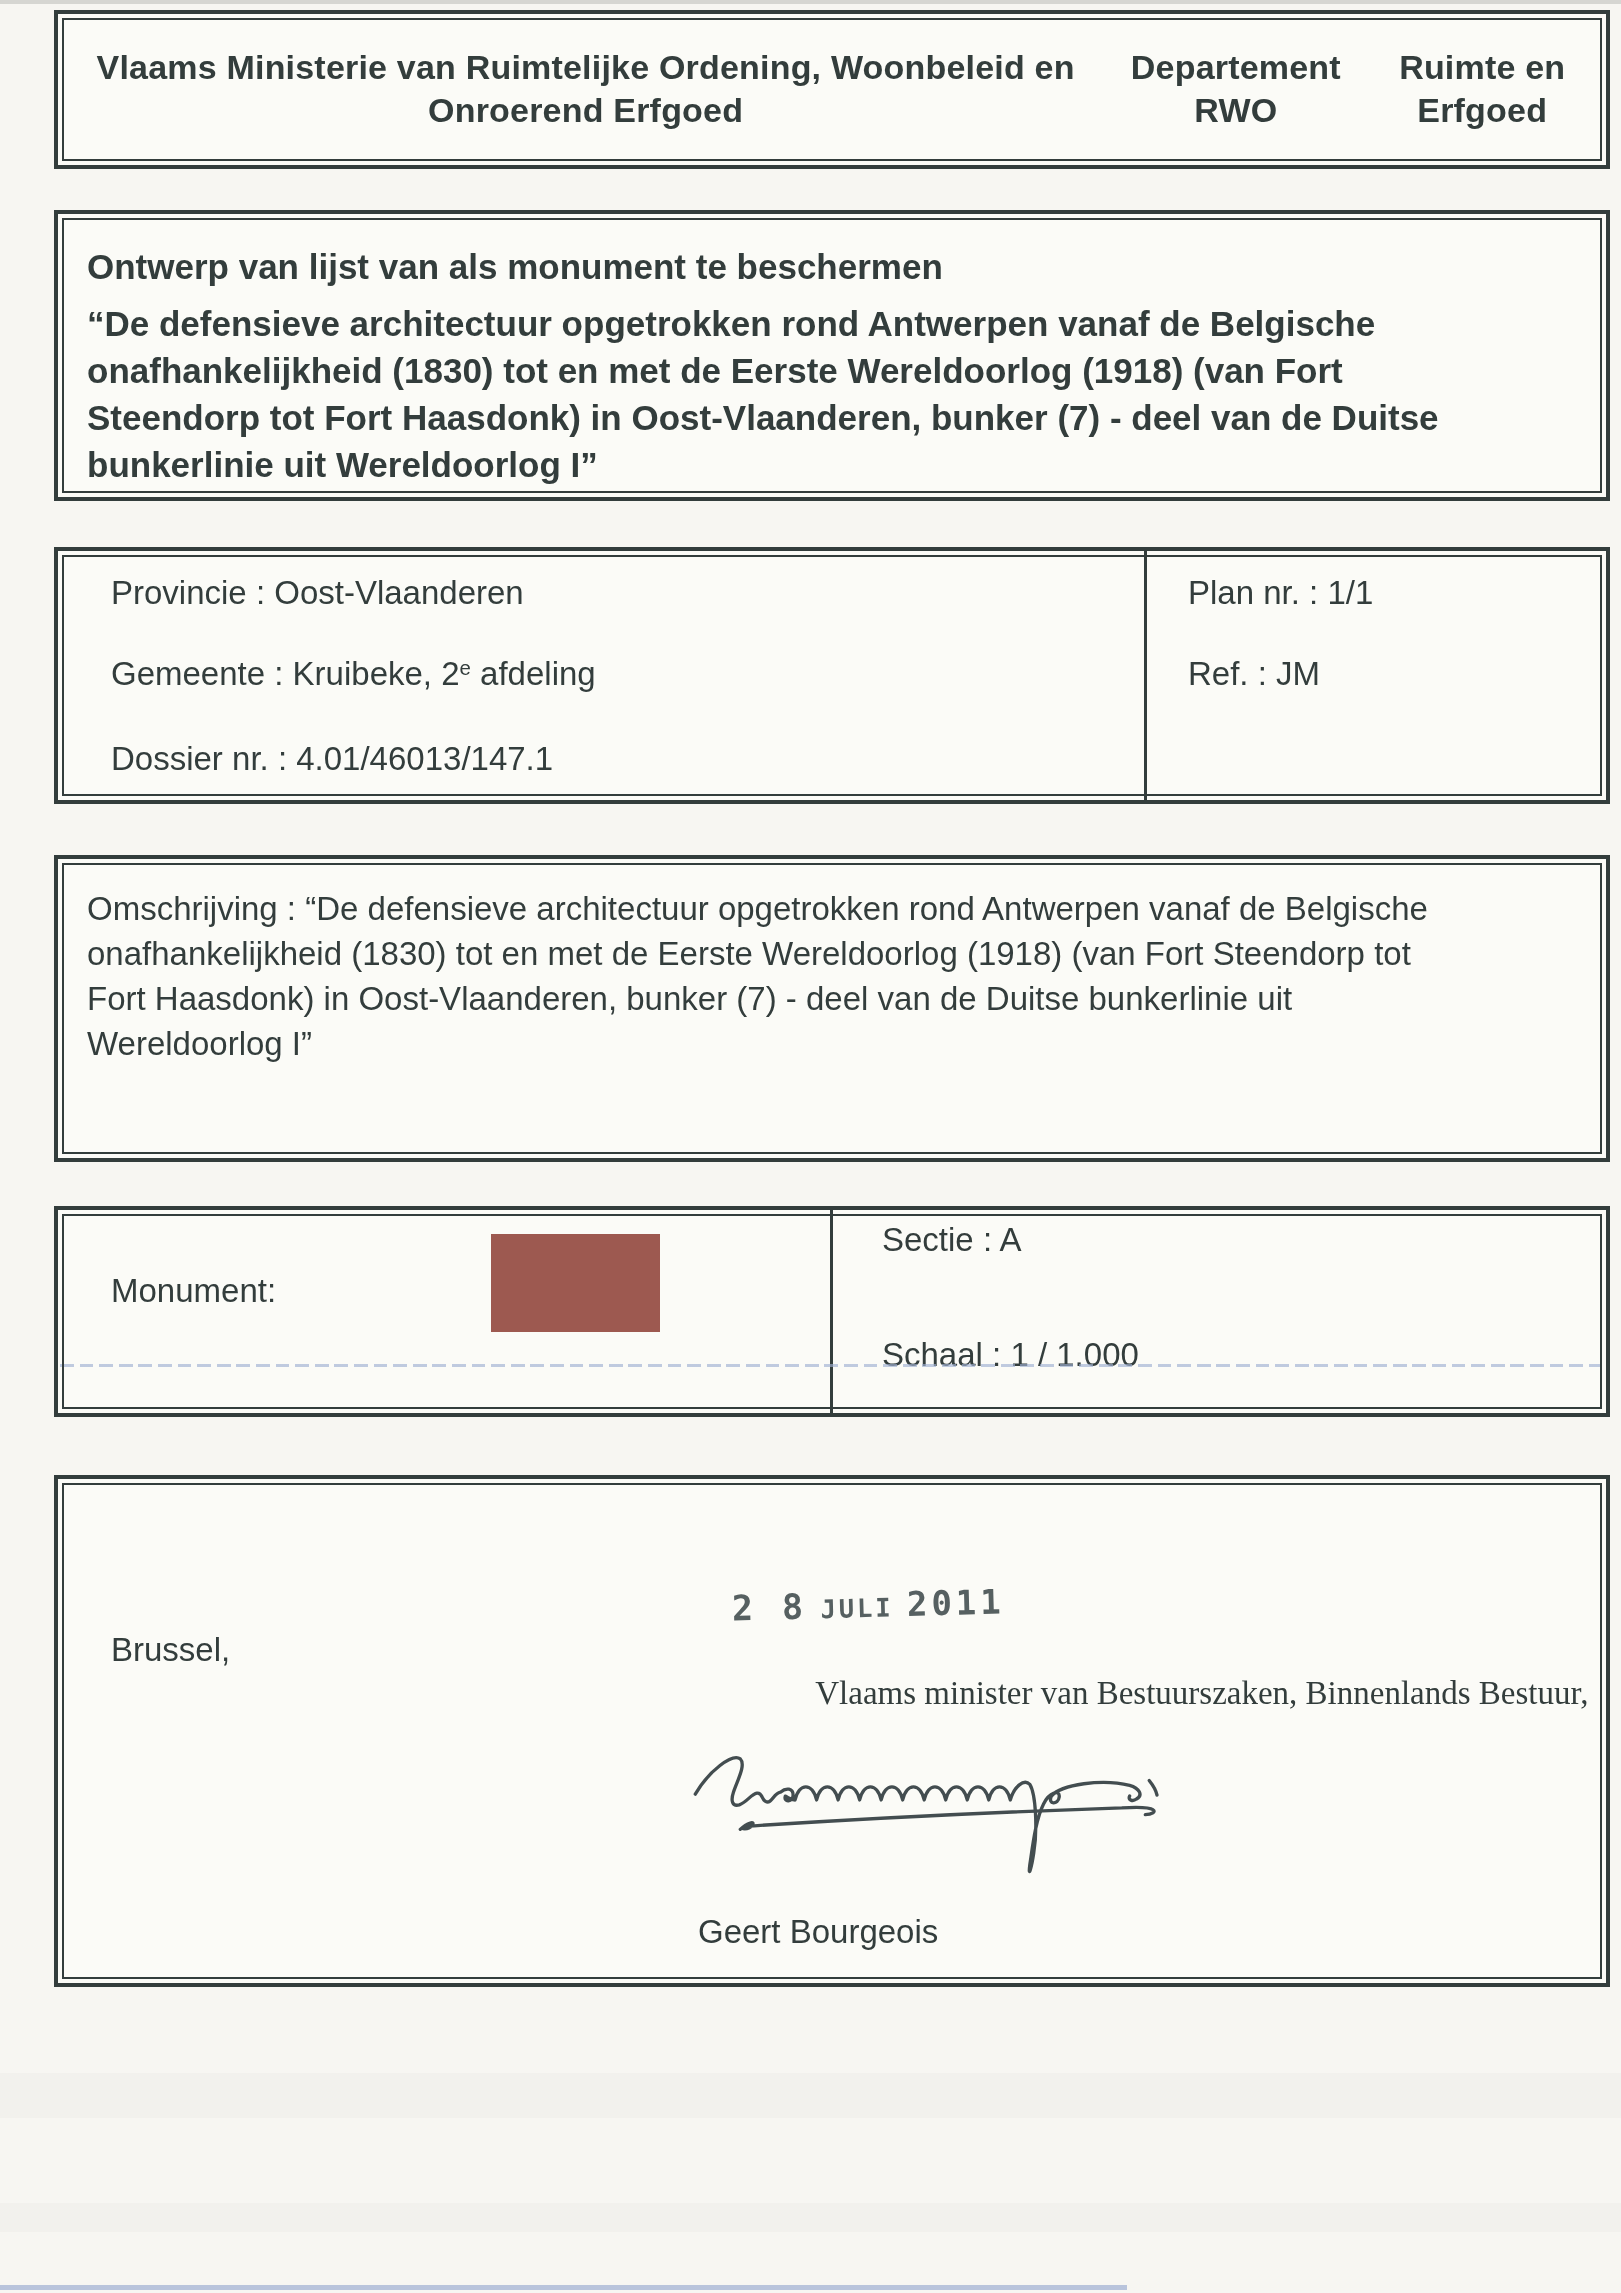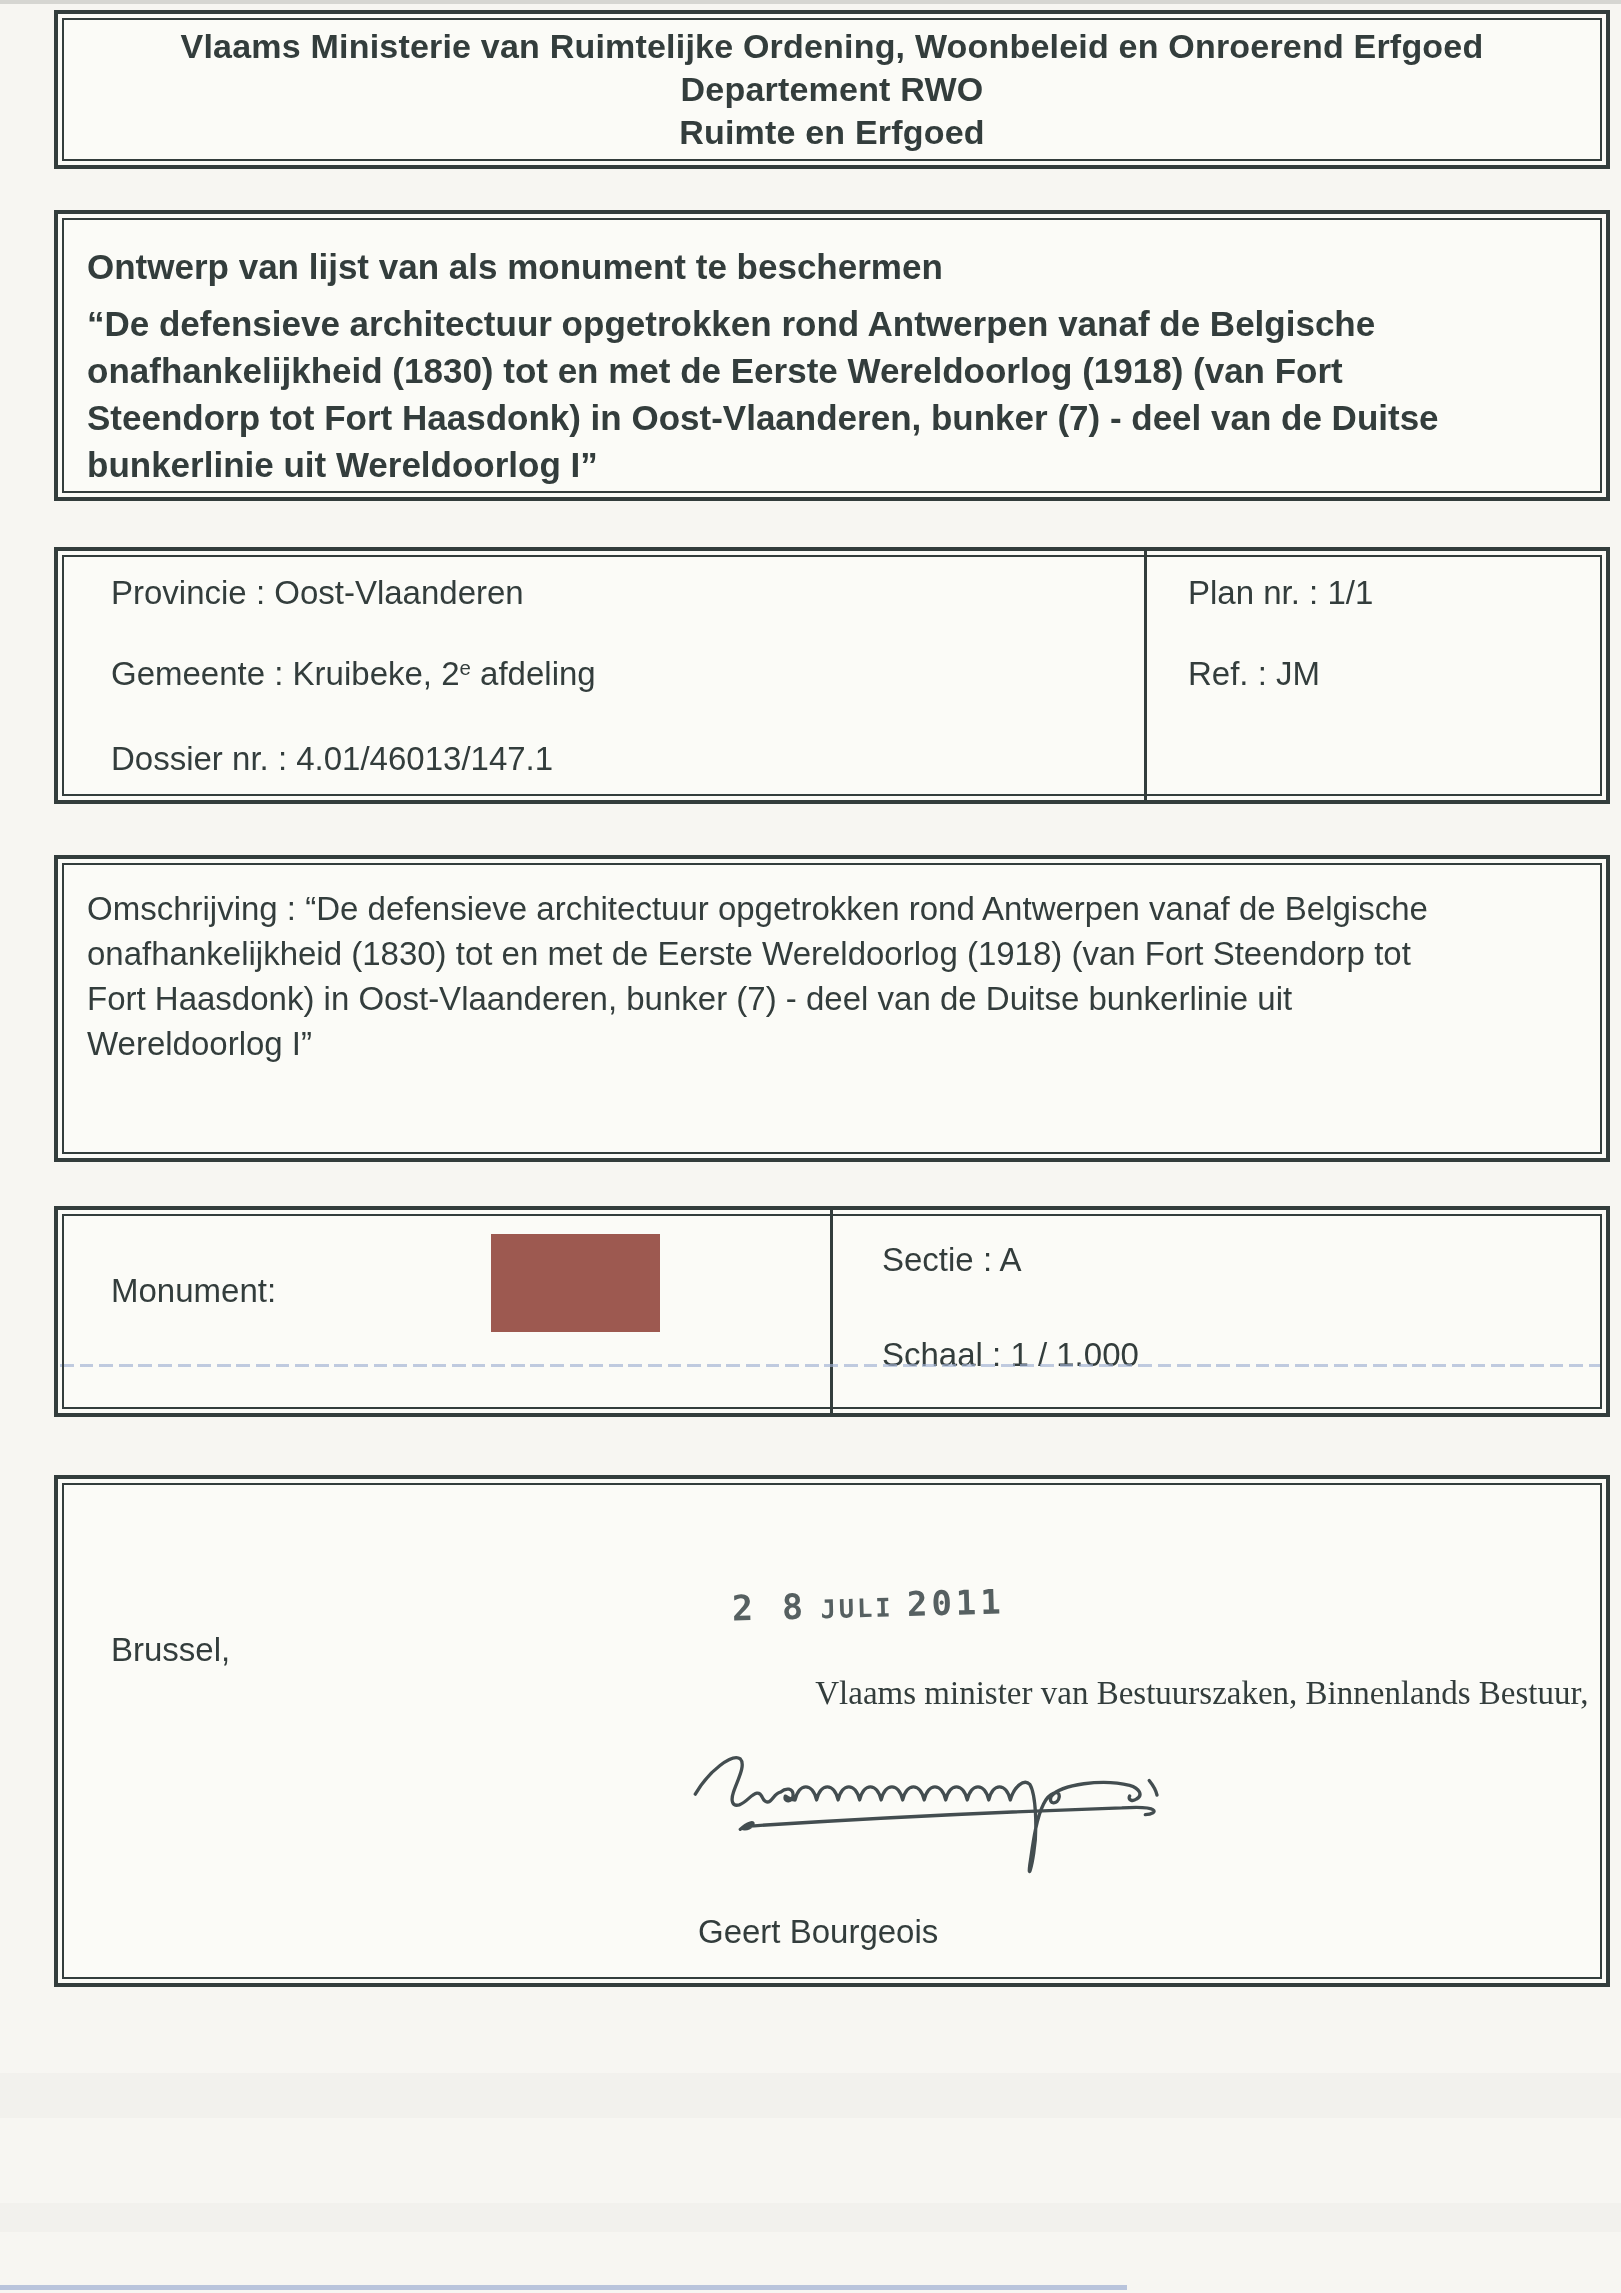--- a/index.html
+++ b/index.html
@@ -21,22 +21,22 @@
     border:4.9px solid var(--ink);
     background:var(--boxpaper);
     box-sizing:border-box;
   }
   .dbox::after{
     content:"";position:absolute;inset:3.9px;
     border:2px solid var(--ink);
     pointer-events:none;
   }
   .center-col{
-    height:100%;display:flex;flex-direction:column;
-    justify-content:center;align-items:center;text-align:left;
+    height:100%;display:flex;flex-direction:row;
+    justify-content:center;align-items:center;text-align:center;
   }
   .hline{font-weight:bold;font-size:34px;line-height:43px;letter-spacing:0.2px;}
   .heading{font-weight:bold;font-size:35px;line-height:47px;}
   .title-body{font-weight:bold;font-size:35px;line-height:47px;margin:9.8px 0 0 0;}
   .plain{font-size:33px;line-height:43px;}
   .abs{position:absolute;white-space:nowrap;margin-left:24px;}
   .vdiv{position:absolute;top:0;bottom:0;width:2.9px;background:var(--ink);}
   sup.small-e{font-size:0.62em;vertical-align:0.5em;line-height:0;}
   .swatch{position:absolute;left:433px;top:23.5px;width:169px;height:98px;}
   .dashed-blue{
@@ -92,21 +92,21 @@
   </section>
 
   <section class="dbox" style="top:855px;height:307px;">
     <p class="plain" style="margin:0;padding:27.4px 147px 0 29px;line-height:45px;">Omschrijving : “De defensieve architectuur opgetrokken rond Antwerpen vanaf de Belgische onafhankelijkheid (1830) tot en met de Eerste Wereldoorlog (1918) (van Fort Steendorp tot Fort Haasdonk) in Oost-Vlaanderen, bunker (7) - deel van de Duitse bunkerlinie uit Wereldoorlog I”</p>
   </section>
 
   <section class="dbox" style="top:1206px;height:211px;">
     <div class="vdiv" style="left:772px;"></div>
     <div class="abs plain" style="left:29px;top:59px;">Monument:</div>
     <div class="swatch" style="background-color:#9d5950"></div>
-    <div class="abs plain" style="left:800px;top:28px;">Sectie : A</div>
+    <div class="abs plain" style="left:800px;top:8px;">Sectie : A</div>
     <div class="abs plain" style="left:800px;top:123px;">Schaal : 1 / 1.000</div>
     <div class="dashed-blue" style="top:154px;"></div>
   </section>
 
   <section class="dbox" style="top:1475px;height:512px;">
 
     <div class="stamp">
       <span class="d">2 8</span>
       <span class="m">JULI</span>
       <span class="y">2011</span>

